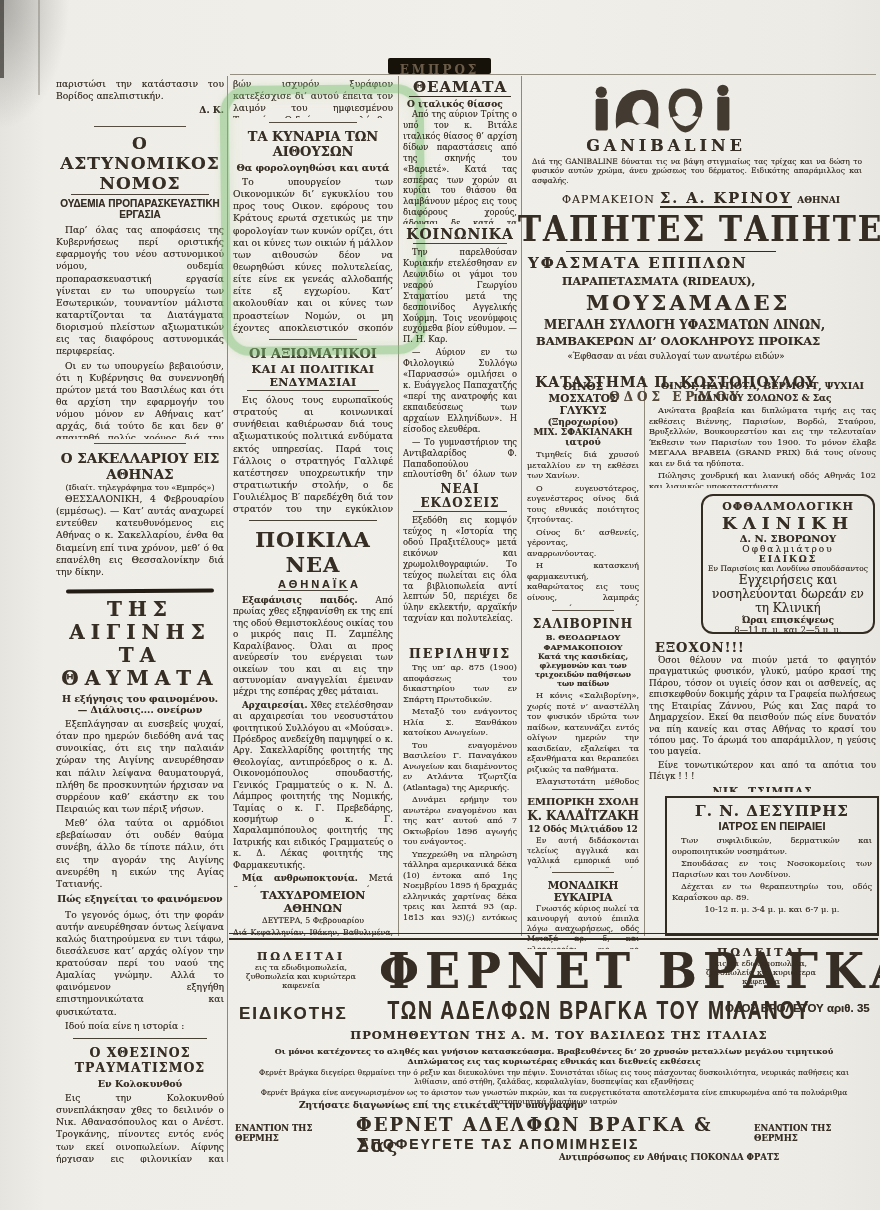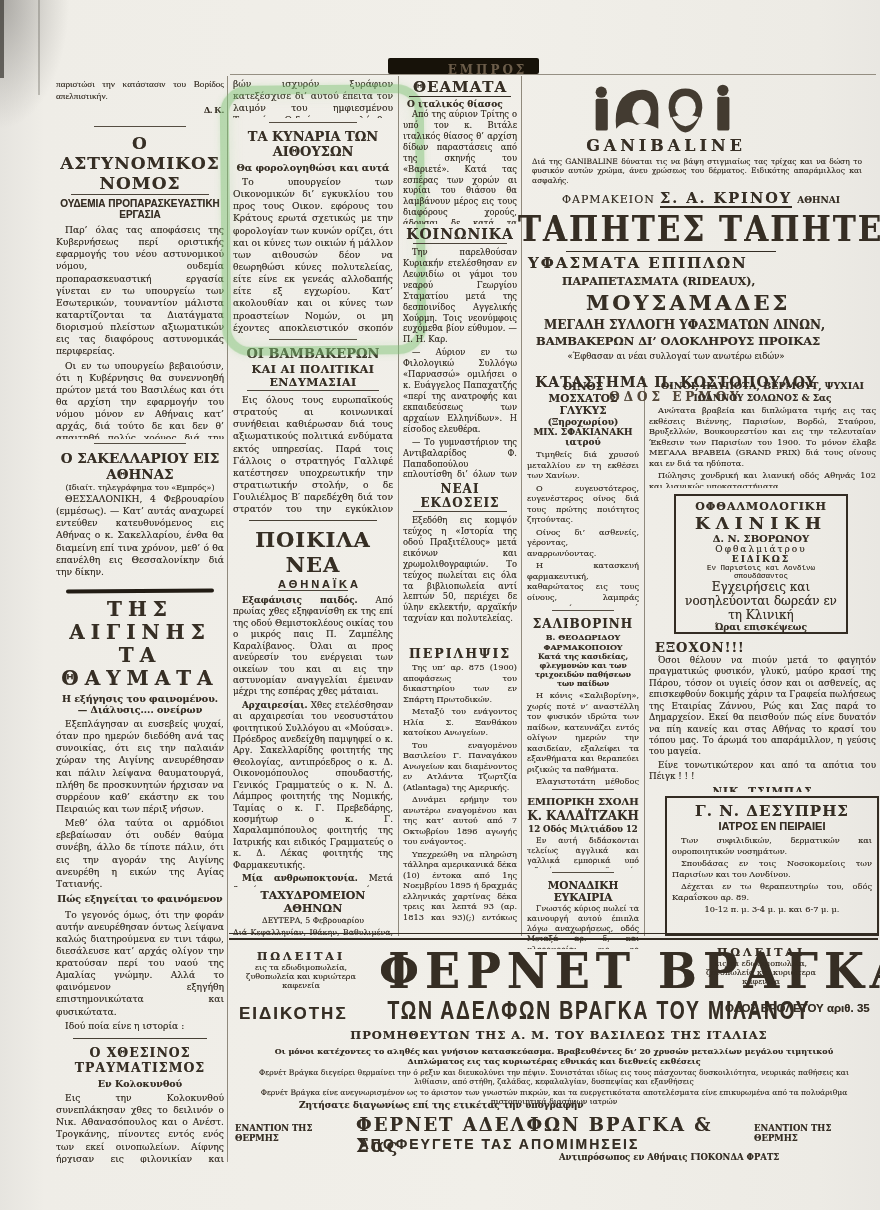--- a/index.html
+++ b/index.html
@@ -34,21 +34,21 @@
   .sig-right{text-align:right;text-indent:0;font-weight:bold;}
 
   .b92{font-size:9.2px;line-height:1.32;}
   .b88{font-size:8.8px;line-height:1.3;}
   .b84{font-size:8.4px;line-height:1.3;}
   .b82{font-size:8.2px;line-height:1.28;}
   .b78{font-size:7.8px;line-height:1.3;}
 
   .masthead-frag{position:absolute;left:388px;top:58px;width:103px;height:16px;background:#171209;
     border-radius:2px;overflow:hidden;text-align:center;color:#6b5c49;
-    font-weight:bold;font-size:12px;letter-spacing:3px;line-height:24px;padding-left:48px;}
+    font-weight:bold;font-size:12px;letter-spacing:3px;line-height:24px;}
 
   .marker{position:absolute;left:221px;top:85px;width:186px;height:252px;
     border:9px solid rgba(126,193,116,.5);border-radius:28px;transform:rotate(-.6deg);
     box-shadow:inset 0 0 14px rgba(150,205,140,.25), 0 0 6px rgba(150,205,140,.3);
     filter:blur(.7px);pointer-events:none;}
 
   .boxed{border:2px solid #332c23;padding:4px 5px;}
   .gan-heads{display:block;margin:2px 0 0 62px;opacity:.88;}
   .gan-name{width:280px;text-align:center;font-size:16px;font-weight:bold;letter-spacing:4px;margin-top:-2px;}
   .gan-text{width:330px;font-size:7.6px;line-height:1.25;text-align:justify;margin:2px 0 2px 6px;text-indent:0;}
@@ -77,21 +77,21 @@
   <div class="masthead-frag">ΕΜΠΡΟΣ</div>
   <div class="rule-h" style="left:230px;top:74px;width:646px;"></div>
 
   <div class="rule-v" style="left:227px;top:76px;height:1086px;"></div>
   <div class="rule-v" style="left:398px;top:76px;height:860px;"></div>
   <div class="rule-v" style="left:521px;top:76px;height:860px;"></div>
   <div class="rule-v" style="left:644px;top:378px;height:558px;"></div>
   <div class="hr-double" style="left:229px;top:933px;width:649px;"></div>
 
   <div class="col" style="left:56px;top:78px;width:168px;height:1086px;">
-    <div class="art b92" style="height:44px;font-family:Liberation Serif, serif;">
+    <div class="art b92" style="height:44px;">
       <p style="text-indent:0;">παριστώσι την κατάστασιν του Βορίδος απελπιστικήν.</p>
       <p class="sig-right">Δ. Κ.</p>
     </div>
     <div class="sep-thin"></div>
     <div class="art" style="height:308px;">
       <div class="h-serif-lg">Ο ΑΣΤΥΝΟΜΙΚΟΣ ΝΟΜΟΣ</div>
       <div class="rule-under"></div>
       <div class="h-sans" style="font-size:10px;">ΟΥΔΕΜΙΑ ΠΡΟΠΑΡΑΣΚΕΥΑΣΤΙΚΗ</div>
       <div class="h-sans" style="font-size:10px;margin-bottom:4px;">ΕΡΓΑΣΙΑ</div>
       <div class="b92">
@@ -138,21 +138,21 @@
     <div class="sep-thin"></div>
     <div class="art" style="height:208px;">
       <div class="h-serif-md">ΤΑ ΚΥΝΑΡΙΑ ΤΩΝ ΑΙΘΟΥΣΩΝ</div>
       <div class="deck">Θα φορολογηθώσι και αυτά</div>
       <div class="b92">
           <p>Το υπουργείον των Οικονομικών δι’ εγκυκλίου του προς τους Οικον. εφόρους του Κράτους ερωτά σχετικώς με την φορολογίαν των κυνών ορίζει, ότι και οι κύνες των οικιών ή μάλλον των αιθουσών δέον να θεωρηθώσι κύνες πολυτελείας, είτε είνε εκ γενεάς αλλοδαπής είτε εξ εγχωρίου. Κατ’ ακολουθίαν και οι κύνες των προαστείων Νομών, οι μη έχοντες αποκλειστικόν σκοπόν φυλακτικόν, πρέπει να υπαχθώσι εις την αυτήν τάξιν και να φορολογηθώσι διά της αυτής φορολογίας.</p>
         </div>
     </div>
     <div class="sep-thin"></div>
     <div class="art" style="height:172px;">
-      <div class="h-serif-md">ΟΙ ΒΑΜΒΑΚΕΡΩΝ</div>
+      <div class="h-serif-md">ΟΙ ΑΞΙΩΜΑΤΙΚΟΙ</div>
       <div class="h-serif-sm" style="letter-spacing:.5px;">ΚΑΙ ΑΙ ΠΟΛΙΤΙΚΑΙ ΕΝΔΥΜΑΣΙΑΙ</div>
       <div class="rule-under"></div>
       <div class="b92">
         <p>Εις όλους τους ευρωπαϊκούς στρατούς αι κοινωνικαί συνήθειαι καθιέρωσαν διά τους αξιωματικούς πολιτικά ενδύματα εκτός υπηρεσίας. Παρά τοις Γάλλοις ο στρατηγός Γαλλιφέ κατέστησεν υποχρεωτικήν την στρατιωτικήν στολήν, ο δε Γουλιέλμος Β′ παρεδέχθη διά τον στρατόν του την εγκύκλιον αυτού. Ο Βίκτωρ Εμμανουήλ Β′ έλαβεν ομοίαν απόφασιν.</p>
 
       </div>
     </div>
     <div class="sep-mid"></div>
     <div class="art" style="height:362px;">
       <div class="h-serif-lg" style="font-size:21px;">ΠΟΙΚΙΛΑ ΝΕΑ</div>
@@ -247,21 +247,21 @@
     <div class="tapline" style="font-size:12px;font-weight:bold;letter-spacing:4px;text-align:center;width:300px;color:#55493a;">ΟΔΟΣ ΕΡΜΟΥ</div>
   </div>
 
   <div class="col" style="left:527px;top:378px;width:112px;height:556px;">
     <div class="art" style="height:228px;">
       <div class="h-serif-sm" style="font-size:10.5px;">ΟΙΝΟΣ ΜΟΣΧΑΤΟΣ ΓΛΥΚΥΣ</div>
       <div class="nojust" style="font-size:9px;font-weight:bold;">(Ξηροχωρίου)</div>
       <div class="nojust" style="font-size:9px;font-weight:bold;margin-bottom:2px;">ΜΙΧ. ΣΦΑΚΙΑΝΑΚΗ ιατρού</div>
       <div class="b82">
         <p>Τιμηθείς διά χρυσού μεταλλίου εν τη εκθέσει των Χανίων.</p>
-        <p>Ο ευγευστότερος, ευγενέστερος οίνος διά τους πρώτης ποιότητος ζητούντας.</p>
+        <p>Ο ευγευστότερος, ευγενέστερος οίνος διά τους εθνικάς ποιότητος ζητούντας.</p>
         <p>Οίνος δι’ ασθενείς, γέροντας, αναρρωνύοντας.</p>
         <p>Η κατασκευή φαρμακευτική, καθαρώτατος εις τους οίνους, λαμπράς κατασκευής φυσικού γλεύκους.</p>
 
       </div>
     </div>
     <div class="sep-thin"></div>
     <div class="art" style="height:170px;">
       <div class="h-serif-sm" style="font-size:12px;letter-spacing:1px;">ΣΑΛΙΒΟΡΙΝΗ</div>
       <div class="nojust" style="font-size:8px;font-weight:bold;">Β. ΘΕΟΔΩΡΙΔΟΥ ΦΑΡΜΑΚΟΠΟΙΟΥ</div>
       <div class="nojust" style="font-size:7.5px;font-weight:bold;margin-bottom:2px;">Κατά της κασιδείας, φλεγμονών και των τριχοειδών παθήσεων των παίδων</div>
@@ -293,27 +293,27 @@
 
   <div class="col" style="left:649px;top:378px;width:227px;height:556px;">
     <div class="art" style="height:110px;">
       <div class="h-serif-sm" style="font-size:9.5px;">ΟΙΝΟΙ, ΗΔΥΠΟΤΑ, ΒΕΡΜΟΥΤ, ΨΥΧΙΑΙ</div>
       <div class="h-serif-sm" style="font-size:9px;margin-bottom:2px;">ΙΩΑΝΝΟΥ ΣΟΛΩΝΟΣ &amp; Σας</div>
       <div class="b82">
         <p>Ανώτατα βραβεία και διπλώματα τιμής εις τας εκθέσεις Βιέννης, Παρισίων, Βορδώ, Σταύρου, Βρυξελλών, Βουκουρεστίου και εις την τελευταίαν Έκθεσιν των Παρισίων του 1900. Το μόνον έλαβε ΜΕΓΑΛΑ ΒΡΑΒΕΙΑ (GRAND PRIX) διά τους οίνους και εν διά τα ηδύποτα.</p>
         <p>Πώλησις χονδρική και λιανική οδός Αθηνάς 102 και λιανικώς υποκαταστήματα.</p>
       </div>
     </div>
-    <div class="boxed" style="width:160px;margin:6px 0 0 25px;height:128px;overflow:hidden;">
+    <div class="boxed" style="width:160px;margin:6px 0 0 52px;height:128px;overflow:hidden;border-radius:12px;">
       <div class="nojust" style="font-size:11px;font-weight:bold;letter-spacing:1px;">ΟΦΘΑΛΜΟΛΟΓΙΚΗ</div>
       <div class="nojust" style="font-size:17px;font-weight:bold;letter-spacing:6px;">ΚΛΙΝΙΚΗ</div>
       <div class="nojust" style="font-size:10px;font-weight:bold;">Δ. Ν. ΣΒΟΡΩΝΟΥ</div>
       <div class="nojust" style="font-size:9px;letter-spacing:2px;">Οφθαλμιάτρου</div>
       <div class="nojust" style="font-size:9px;font-weight:bold;letter-spacing:2px;">ΕΙΔΙΚΩΣ</div>
-      <div class="nojust" style="font-size:7.5px;font-family:Liberation Mono, monospace;">Εν Παρισίοις και Λονδίνω σπουδάσαντος</div>
+      <div class="nojust" style="font-size:7.5px;">Εν Παρισίοις και Λονδίνω σπουδάσαντος</div>
       <div class="nojust" style="font-size:12px;">Εγχειρήσεις και νοσηλεύονται δωρεάν εν τη Κλινική</div>
       <div class="nojust" style="font-size:9px;font-weight:bold;">Ώραι επισκέψεως</div>
       <div class="nojust" style="font-size:8.5px;">8—11 π. μ. και 2—5 μ. μ.</div>
       <div class="nojust" style="font-size:8.5px;">Οδός Πειραιώς—26</div>
     </div>
     <div class="art" style="height:152px;margin-top:6px;">
       <div style="font-size:13px;font-weight:bold;letter-spacing:1px;text-indent:6px;">ΕΞΟΧΟΝ!!!</div>
       <div class="b88">
         <p>Όσοι θέλουν να πιούν μετά το φαγητόν πραγματικώς φυσικόν, γλυκύ, μαύρο κρασί της Πάρου, τόσον οι υγιείς όσον και οι ασθενείς, ας επισκεφθούν δοκιμής χάριν τα Γραφεία πωλήσεως της Εταιρίας Ζάννου, Ρώς και Σας παρά το Δημαρχείον. Εκεί θα πεισθούν πώς είνε δυνατόν να πίη κανείς και στας Αθήνας το κρασί του τόπου μας. Το άρωμά του απαράμιλλον, η γεύσις του μαγεία.</p>
         <p>Είνε τονωτικώτερον και από τα απότια του Πέιγκ ! ! !</p>

